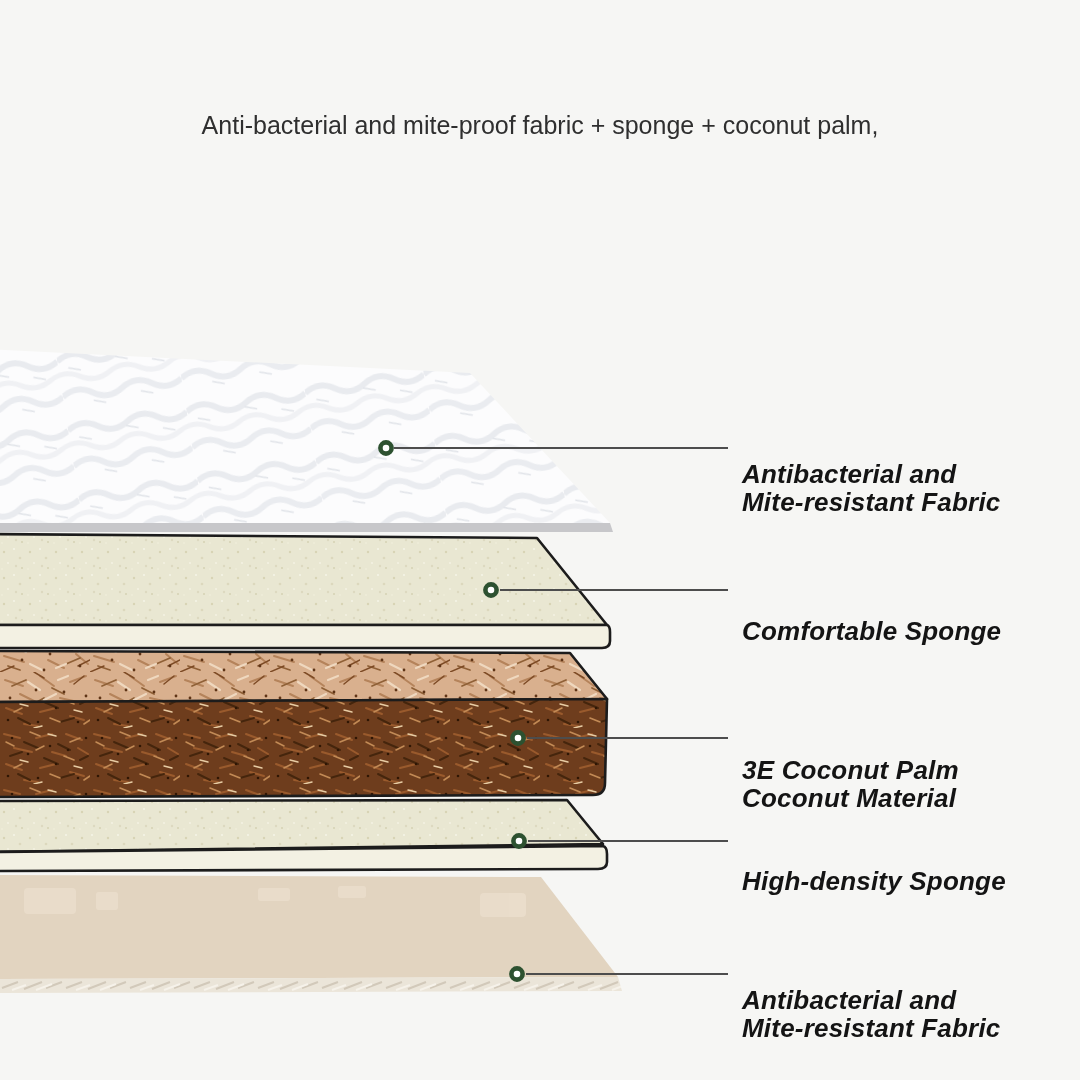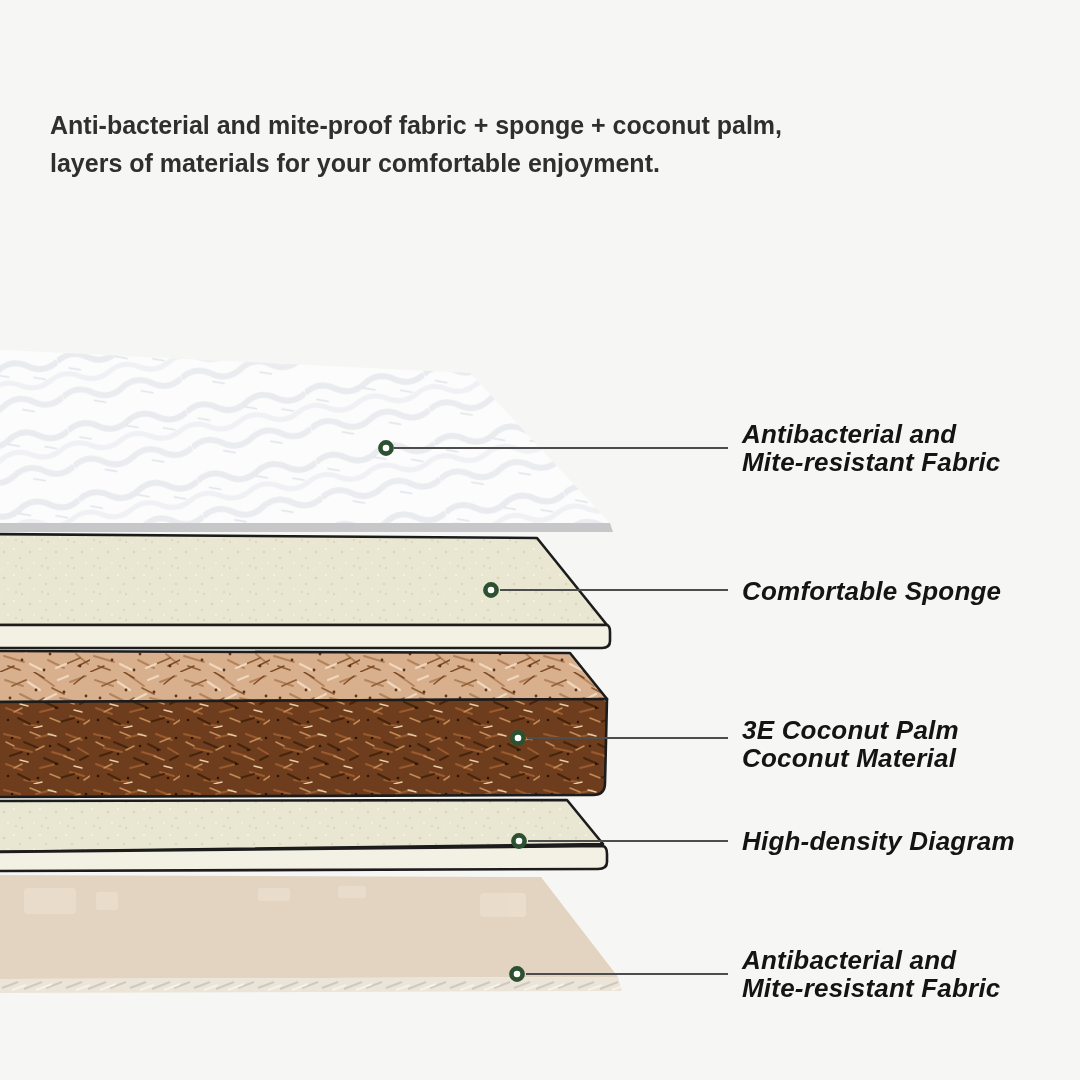--- a/index.html
+++ b/index.html
@@ -24,49 +24,50 @@
     font-weight:800;
     letter-spacing:-1px;
     color:var(--title-color);
     line-height:52px;
   }
   .subtitle{
     margin-top:16px;
     font-size:25px;
     color:var(--subtitle-color);
     line-height:38px;
-    font-weight:700;
+    font-weight:400;
+    text-align:center;
   }
   .diagram-svg{position:absolute;left:0;top:0;width:1080px;height:1080px;}
   .layer-label{
     position:absolute;
     left:742px;
     font-size:26px;
     font-weight:700;
     font-style:italic;
     line-height:28px;
     color:var(--label-color);
     white-space:pre-line;
     letter-spacing:0.2px;
+    margin-top:40px;
   }
   .label-1{top:420px;}
   .label-2{top:577px;}
   .label-3{top:716px;}
   .label-4{top:827px;}
   .label-5{top:946px;}
   .leader-line{stroke:var(--line-color);stroke-width:2.2;}
   .marker-ring{fill:#ffffff;stroke:var(--marker-color);stroke-width:4.6;}
 </style>
 </head>
 <body>
 
 <div class="header">
   <div class="subtitle">
     <div>Anti-bacterial and mite-proof fabric + sponge + coconut palm,</div>
-    <div>layers of materials for your comfortable enjoyment.</div>
   </div>
 </div>
 
 <svg class="diagram-svg" viewBox="0 0 1080 1080">
   <defs>
     <pattern id="quilt" width="120" height="70" patternUnits="userSpaceOnUse" patternTransform="rotate(-9)">
       <rect width="120" height="70" fill="#fcfcfd"></rect>
       <path d="M0 16 q15 -10 30 0 q15 10 30 0 q15 -10 30 0 q15 10 30 0" stroke="#e9ebef" stroke-width="6" fill="none"></path>
       <path d="M-10 34 q15 -9 30 0 q15 9 30 0 q15 -9 30 0 q15 9 30 0 q15 -9 30 0" stroke="#f0f1f4" stroke-width="5" fill="none"></path>
       <path d="M0 52 q15 -10 30 0 q15 10 30 0 q15 -10 30 0 q15 10 30 0" stroke="#eaecf0" stroke-width="6" fill="none"></path>
@@ -191,15 +192,15 @@
     <circle class="marker-ring" cx="519" cy="841" r="5.6"></circle>
     <circle class="marker-ring" cx="517" cy="974" r="5.6"></circle>
   </g>
 </svg>
 
 <div class="layer-label label-1">Antibacterial and
 Mite-resistant Fabric</div>
 <div class="layer-label label-2">Comfortable Sponge</div>
 <div class="layer-label label-3">3E Coconut Palm
 Coconut Material</div>
-<div class="layer-label label-4">High-density Diagram</div>
+<div class="layer-label label-4">High-density Sponge</div>
 <div class="layer-label label-5">Antibacterial and
 Mite-resistant Fabric</div>
 
 </body></html>

